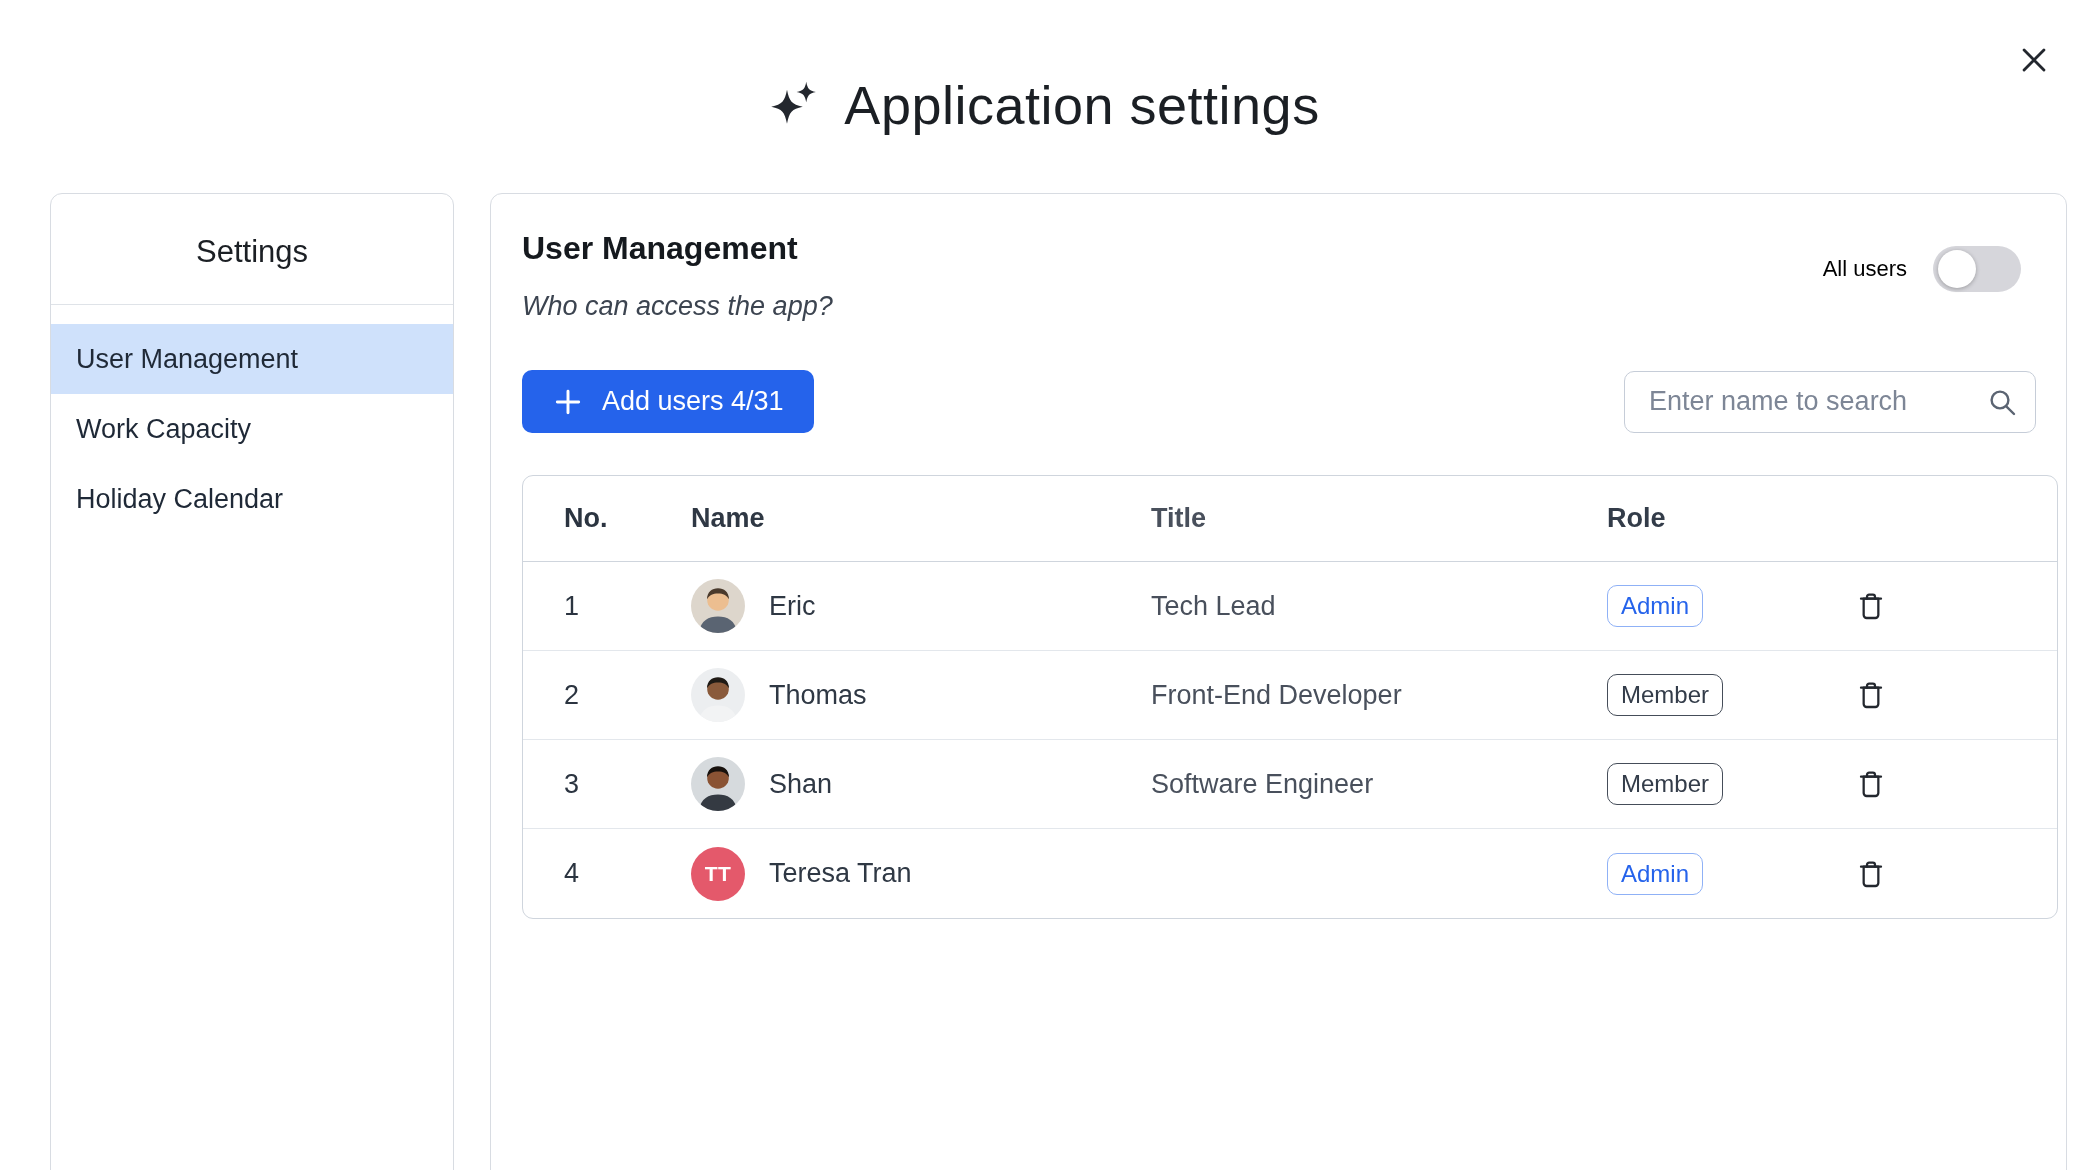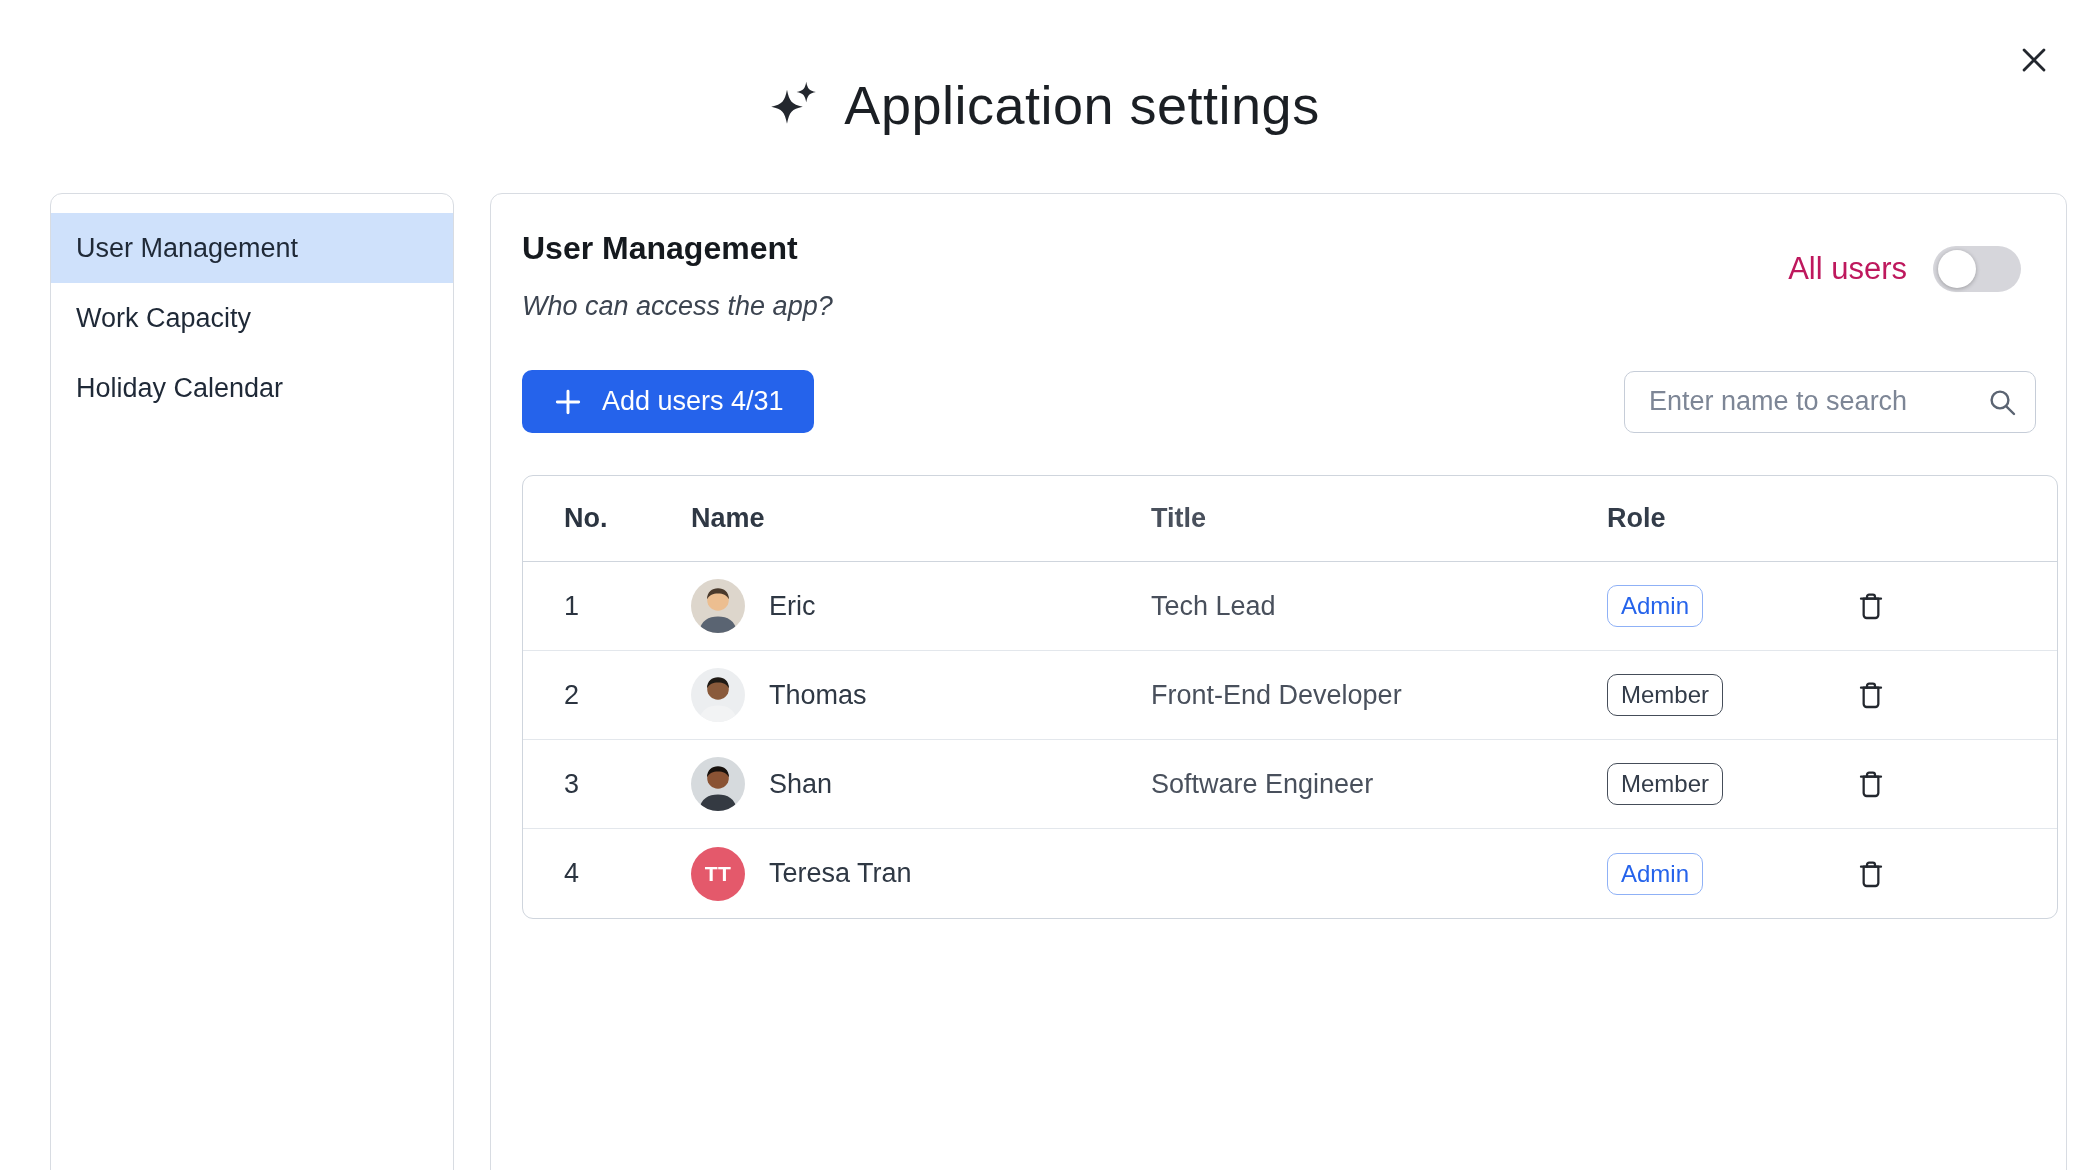--- a/index.html
+++ b/index.html
@@ -51,21 +51,21 @@
   .side-item.selected { background: var(--selected-bg, #cfe1fb); }
 
   
   .panel-head {
     display: flex; justify-content: space-between; align-items: flex-start;
     padding: 36px 45px 0 31px;
   }
   .panel-title { font-size: 32px; font-weight: 600; color: #15191e; }
   .panel-subtitle { margin-top: 24px; font-size: 27px; font-style: italic; color: #3c4450; }
   .all-users-wrap { display: flex; align-items: center; gap: 26px; margin-top: 16px; }
-  .all-users-label { font-size: 31px; color: #be185d; }
+  .all-users-label { font-size: 22px; color: #000000; }
   .toggle {
     position: relative; width: 88px; height: 46px; border-radius: 23px;
     background: var(--toggle-track, #d6d6db); cursor: pointer; border: none;
   }
   .toggle .knob {
     position: absolute; left: 5px; top: 4px; width: 38px; height: 38px;
     border-radius: 50%; background: #fff;
     box-shadow: 0 1px 4px rgba(0,0,0,.28);
     transition: left .15s;
   }
@@ -153,20 +153,21 @@
 
 <div class="title-row">
   <svg viewBox="0 0 48 48" width="56" height="56">
     <path d="M18 11 C20 21 22 23.5 31.5 25.5 C22 27.5 20 30 18 40 C16 30 14 27.5 4.5 25.5 C14 23.5 16 21 18 11 Z" fill="#23272e"></path>
     <path d="M34.5 4 C35.6 10 36.9 11.4 42.8 12.8 C36.9 14.2 35.6 15.6 34.5 21.6 C33.4 15.6 32.1 14.2 26.2 12.8 C32.1 11.4 33.4 10 34.5 4 Z" fill="#23272e"></path>
   </svg>
   <h1 class="app-title">Application settings</h1>
 </div>
 
 <div class="card sidebar-card">
+  <div class="sidebar-title">Settings</div>
   <div class="side-list">
     <div class="side-item selected">User Management</div>
     <div class="side-item">Work Capacity</div>
     <div class="side-item">Holiday Calendar</div>
   </div>
 </div>
 
 <div class="card main-card">
 
   <div class="panel-head">

